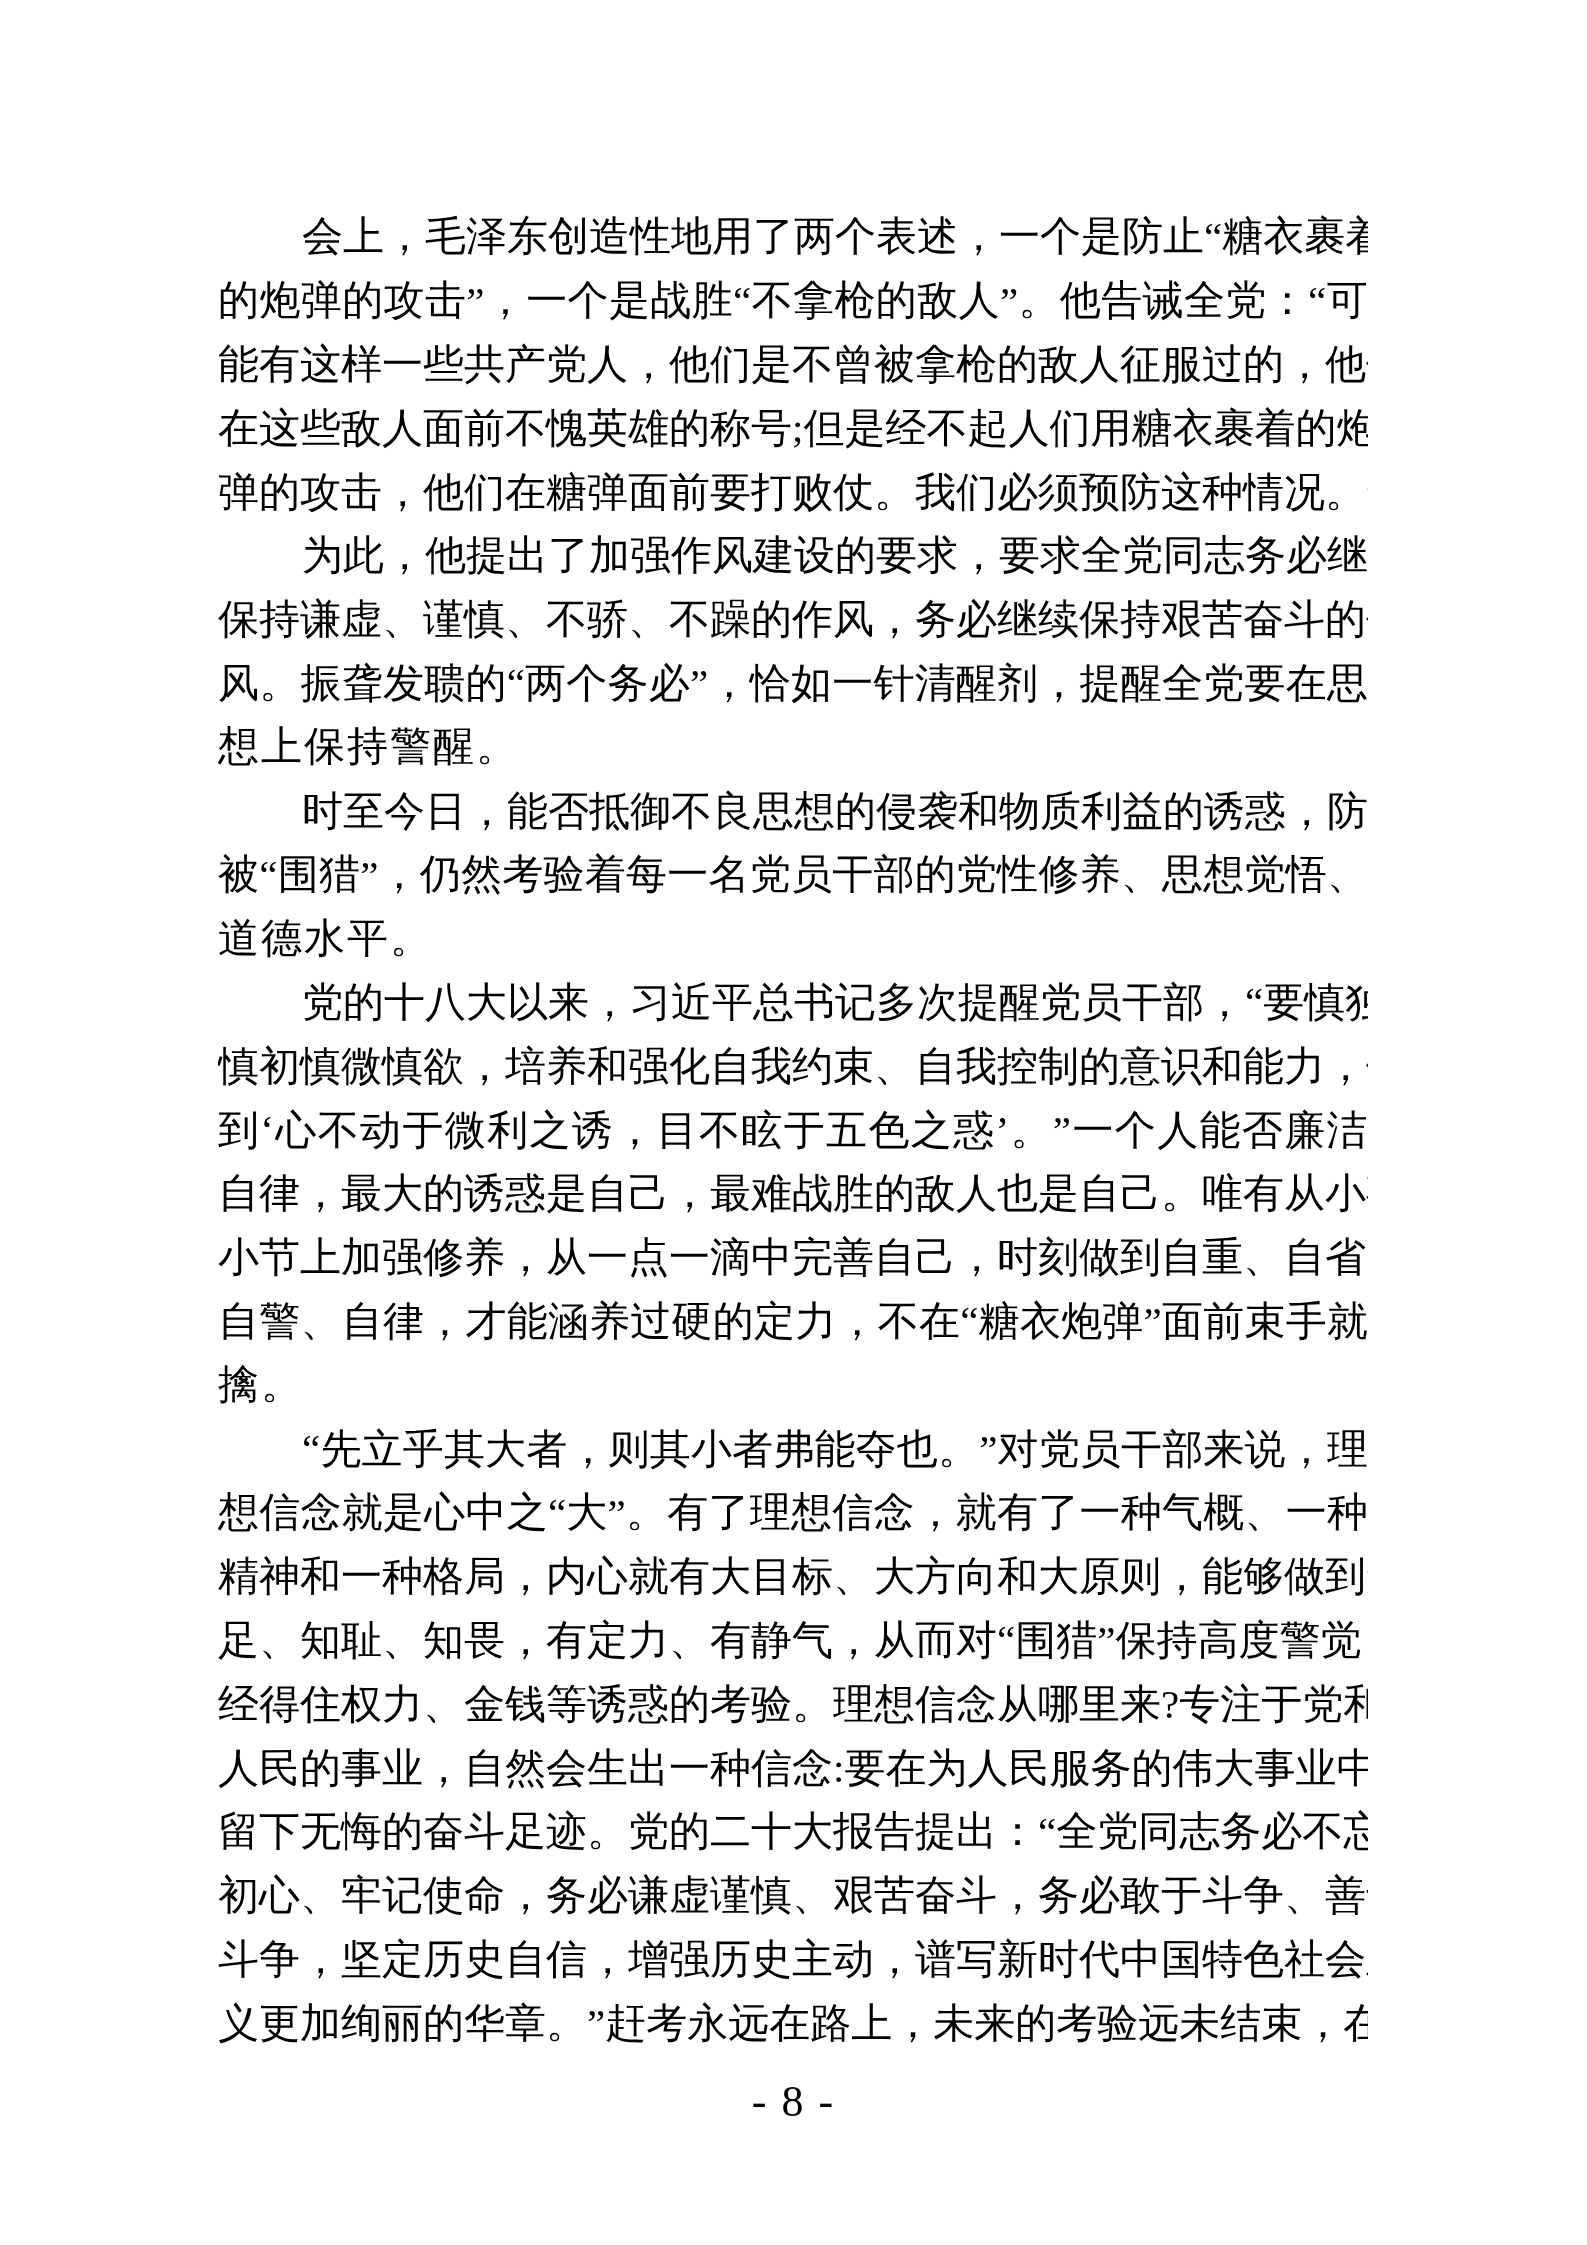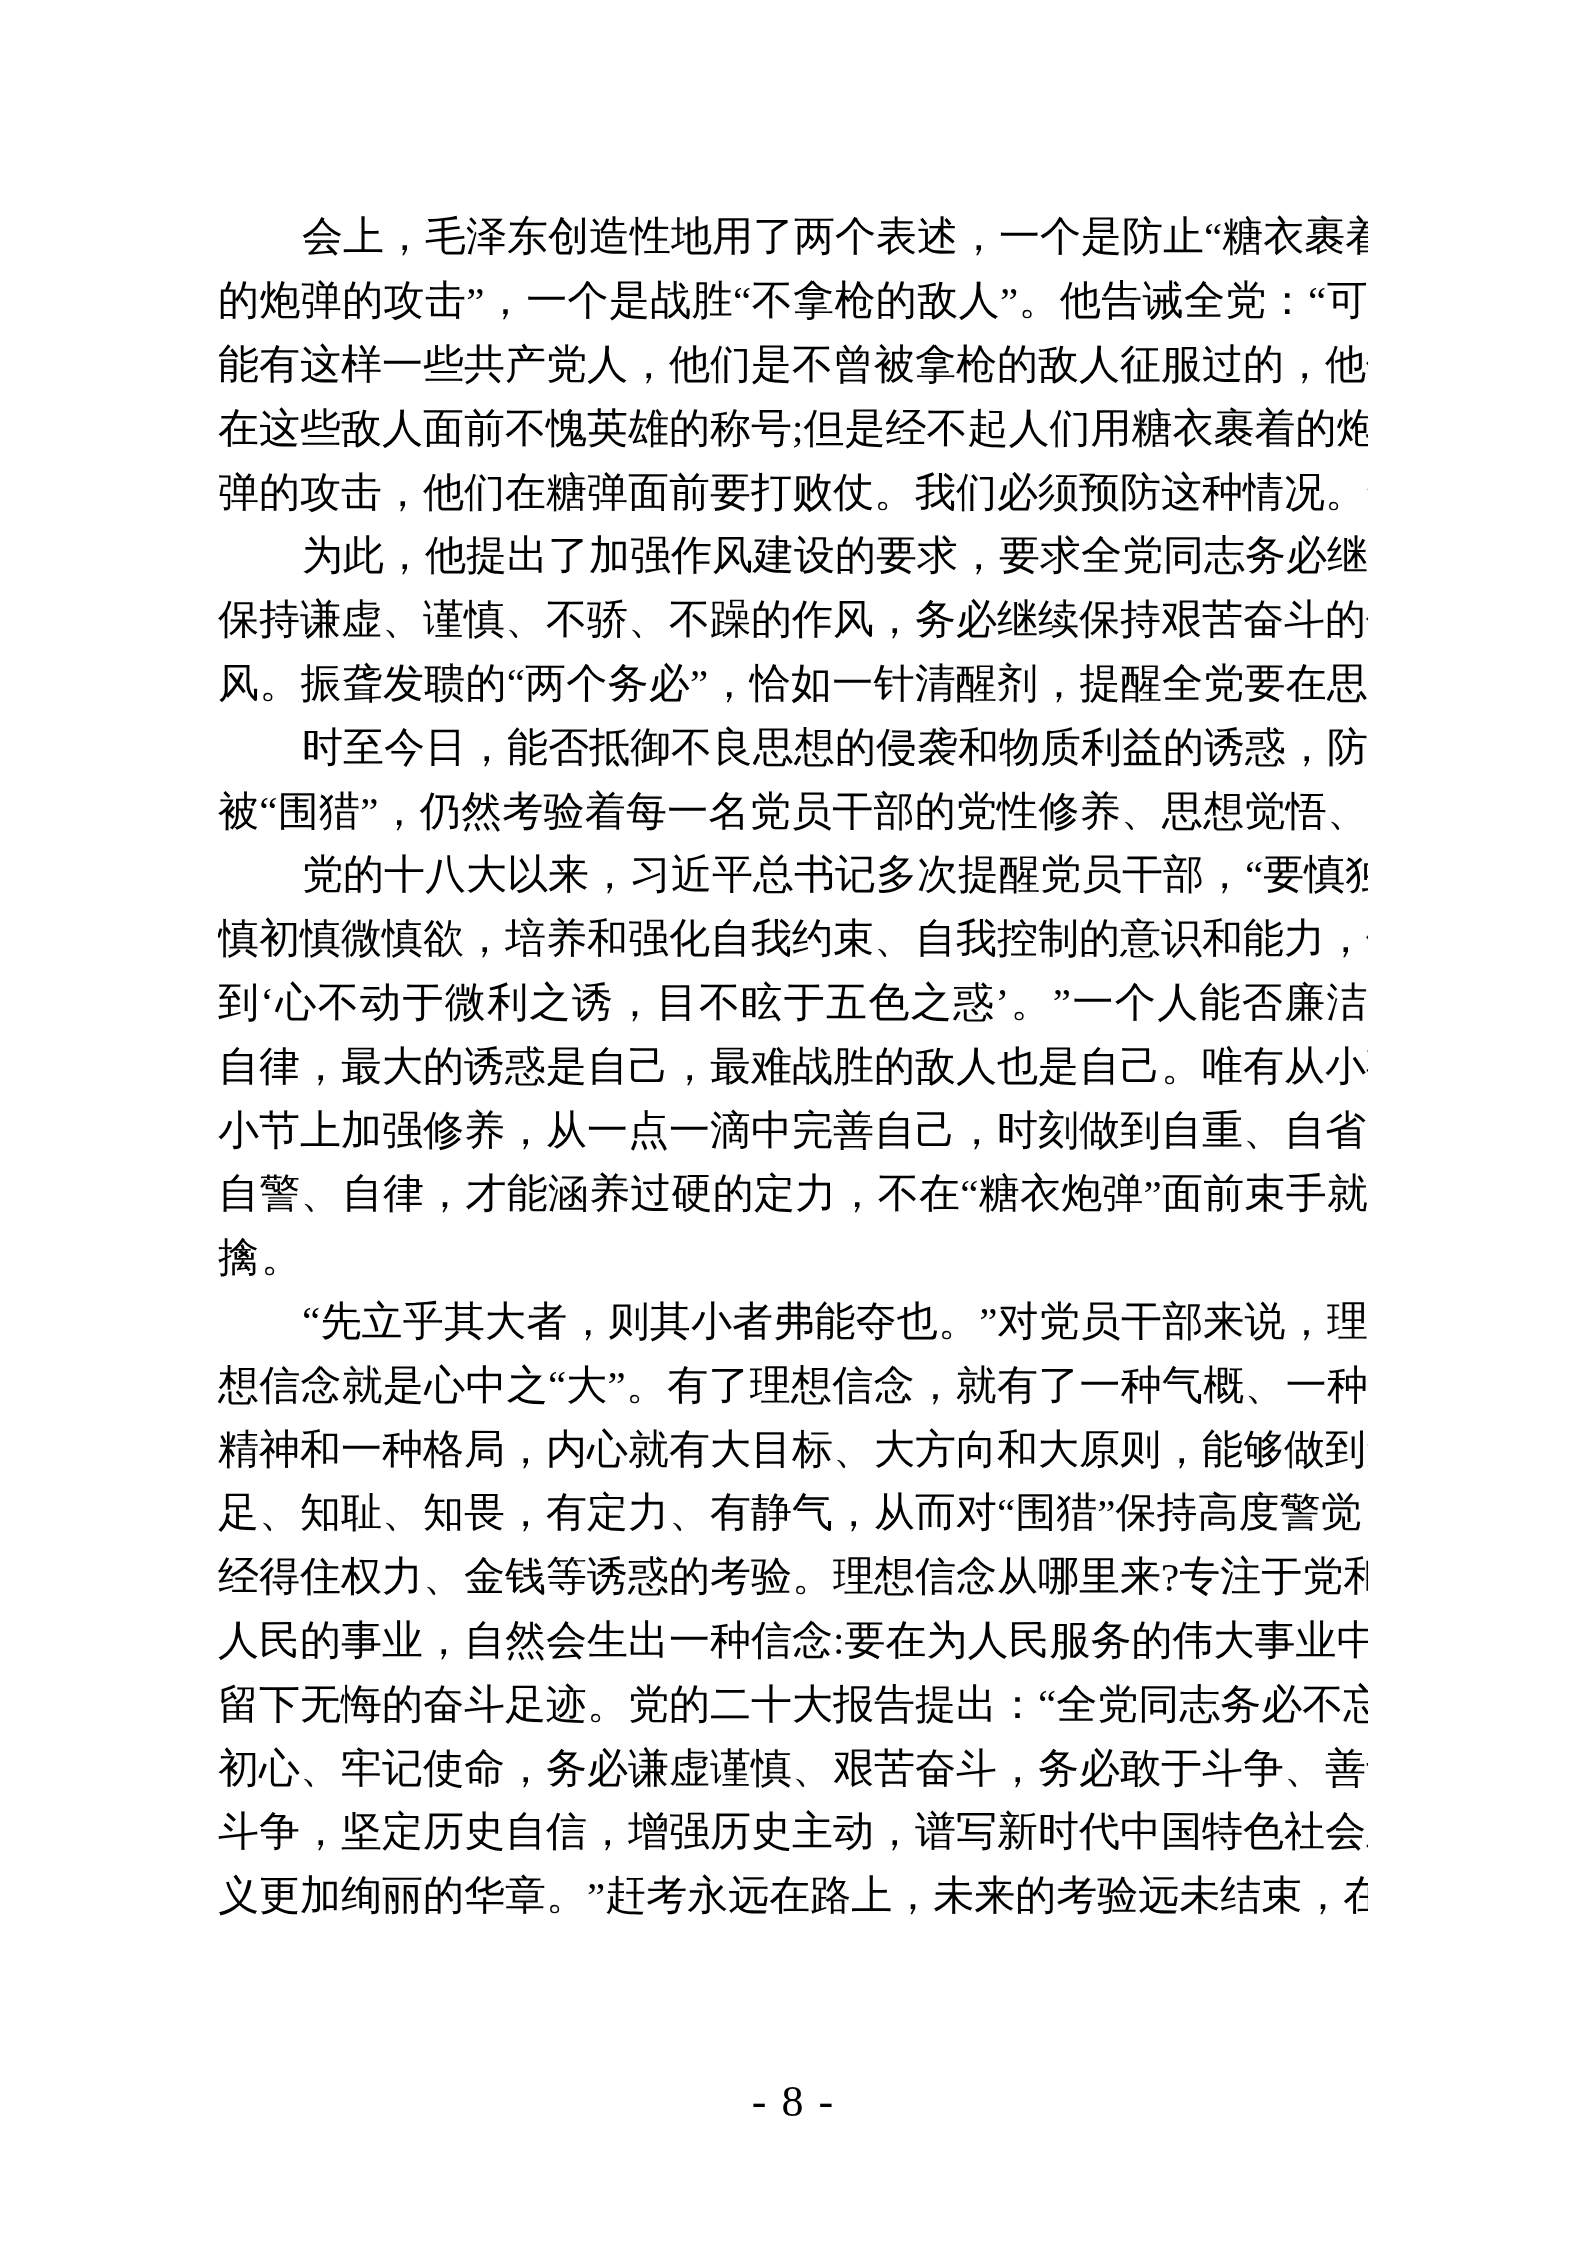--- a/index.html
+++ b/index.html
@@ -310,20 +310,21 @@
           <span>剂</span>
           <span>，</span>
           <span>提</span>
           <span>醒</span>
           <span>全</span>
           <span>党</span>
           <span>要</span>
           <span>在</span>
           <span>思</span>
         </div>
+        <div class="line plain">想上保持警醒。</div>
       </div>
       <div class="para">
         <div class="line full indent">
           <span>时</span>
           <span>至</span>
           <span>今</span>
           <span>日</span>
           <span>，</span>
           <span>能</span>
           <span>否</span>
@@ -371,20 +372,21 @@
           <span>性</span>
           <span>修</span>
           <span>养</span>
           <span>、</span>
           <span>思</span>
           <span>想</span>
           <span>觉</span>
           <span>悟</span>
           <span>、</span>
         </div>
+        <div class="line plain">道德水平。</div>
       </div>
       <div class="para">
         <div class="line full indent">
           <span>党</span>
           <span>的</span>
           <span>十</span>
           <span>八</span>
           <span>大</span>
           <span>以</span>
           <span>来</span>

